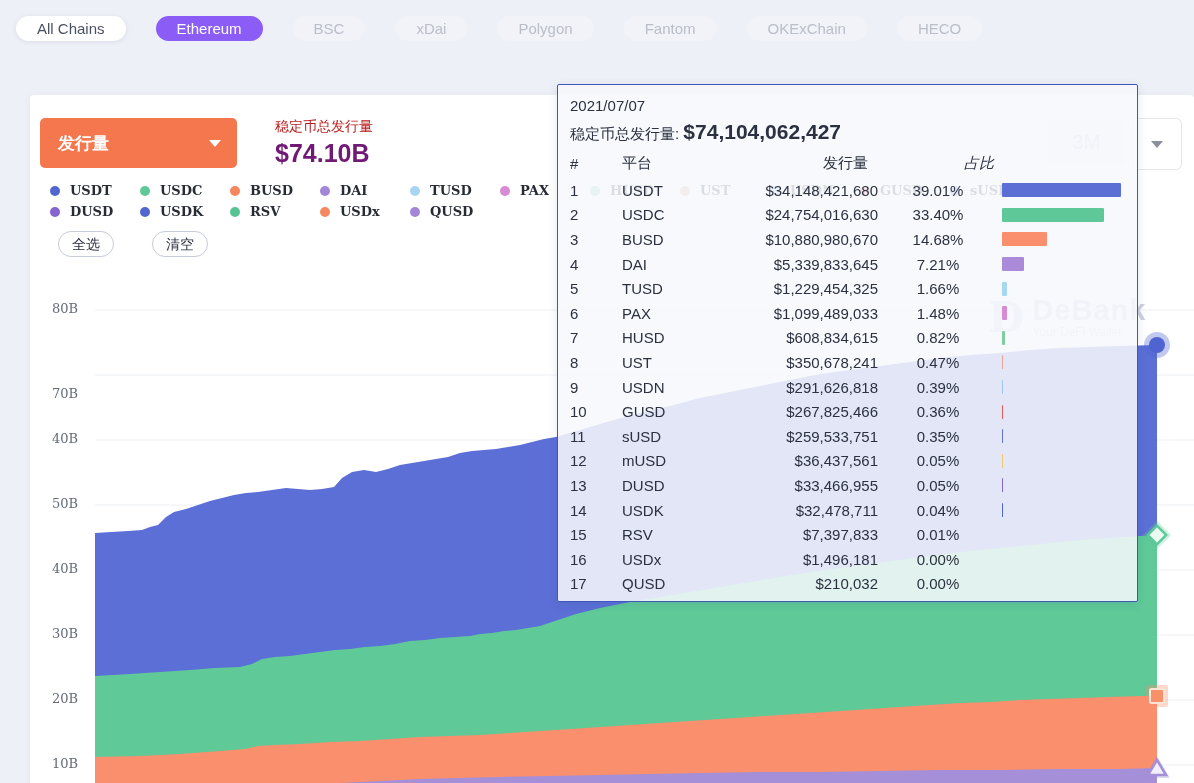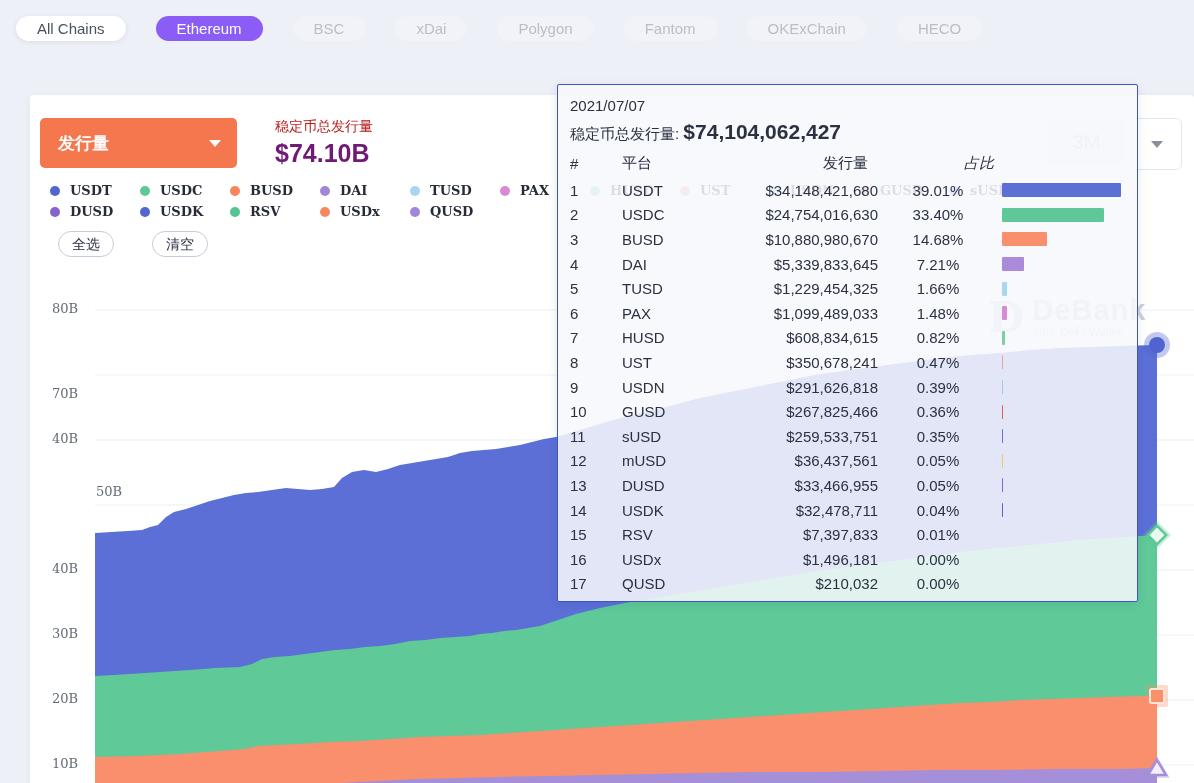--- a/index.html
+++ b/index.html
@@ -234,21 +234,21 @@
     <rect x="1150.5" y="528.5" width="13" height="13" fill="#eafaf1" stroke="#5ec998" stroke-width="2.5" transform="rotate(45 1157 535)"></rect>
     <rect x="1146" y="685" width="22" height="22" rx="2" fill="#f8906a" opacity="0.35"></rect>
     <rect x="1150" y="689" width="14" height="14" rx="1.5" fill="#f8906a" stroke="#fde4d8" stroke-width="2"></rect>
     <polygon points="1157,756 1170,778 1144,778" fill="#a48fd8" opacity="0.35"></polygon>
     <polygon points="1157,760 1166,775 1148,775" fill="#f3effc" stroke="#a48fd8" stroke-width="2.5"></polygon>
   </svg>
 <div id="ylabels">
     <div class="ylab" style="top: 301px;">80B</div>
     <div class="ylab" style="top: 386px;">70B</div>
     <div class="ylab" style="top: 431px;">40B</div>
-    <div class="ylab" style="top: 484px; padding-left: 44px;">50B</div>
+    <div class="ylab" style="top: 496px;">50B</div>
     <div class="ylab" style="top: 561px;">40B</div>
     <div class="ylab" style="top: 626px;">30B</div>
     <div class="ylab" style="top: 691px;">20B</div>
     <div class="ylab" style="top: 756px;">10B</div>
   </div>
 
 <div class="watermark">
   <div class="wm-logo">D</div>
   <div>
     <div class="wm-title">DeBank</div>

